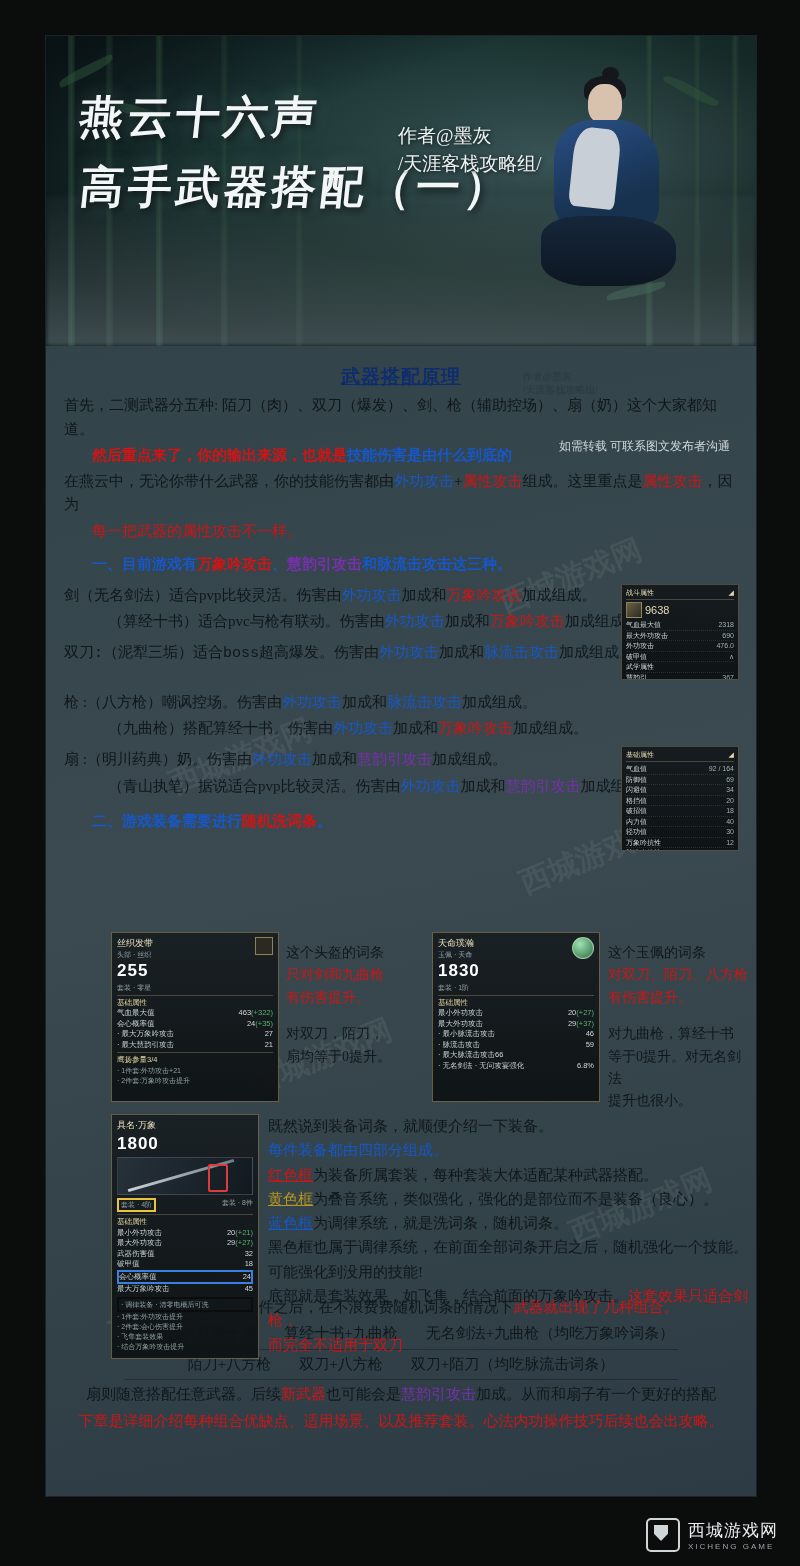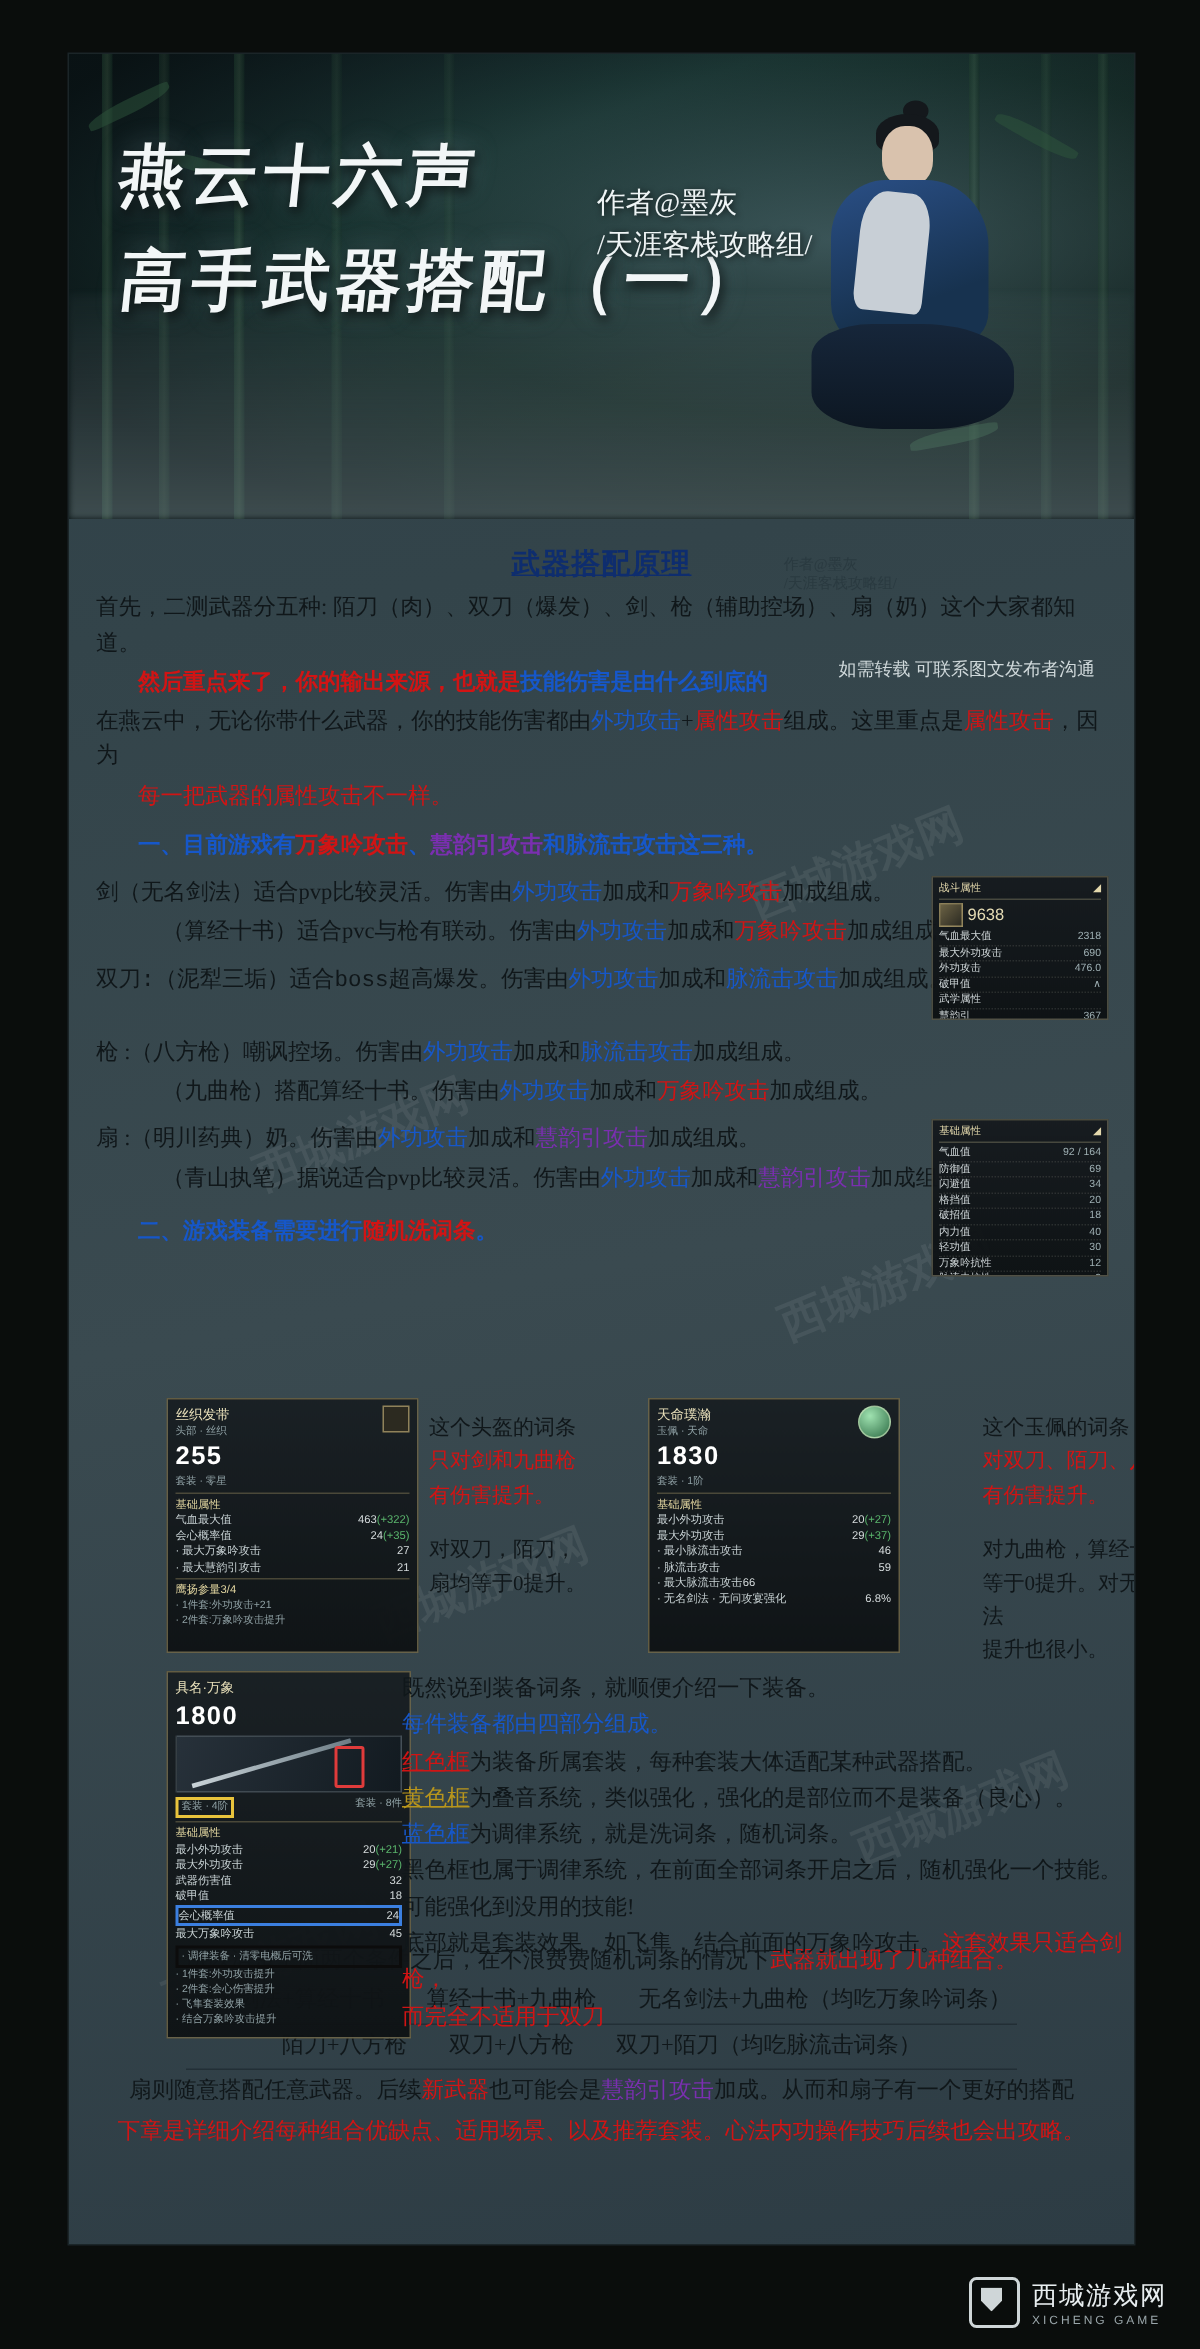--- a/index.html
+++ b/index.html
@@ -552,30 +552,30 @@
     </div>
 
     <div style="position:absolute; left:240px; top:906px; width:140px; font-family:'Liberation Serif',serif; font-size:14px; line-height:1.6; color:#10171a;">
       <div>这个头盔的词条</div>
       <div class="red">只对剑和九曲枪</div>
       <div class="red">有伤害提升。</div>
       <div style="margin-top:14px;">对双刀，陌刀，</div>
       <div>扇均等于0提升。</div>
     </div>
 
-    <div style="position:absolute; left:562px; top:906px; width:145px; font-family:'Liberation Serif',serif; font-size:14px; line-height:1.6; color:#10171a;margin-left:47px;">
+    <div style="position:absolute; left:562px; top:906px; width:145px; font-family:'Liberation Serif',serif; font-size:14px; line-height:1.6; color:#10171a;">
       <div>这个玉佩的词条</div>
       <div class="red">对双刀、陌刀、八方枪</div>
       <div class="red">有伤害提升。</div>
       <div style="margin-top:14px;">对九曲枪，算经十书</div>
       <div>等于0提升。对无名剑法</div>
       <div>提升也很小。</div>
     </div>
 
-    <div class="gear" style="left:65px; top:1078px; width:163px; height:245px;">
+    <div class="gear" style="left:65px; top:1078px; width:148px; height:245px;">
       <div class="gname">具名·万象</div>
       <div class="gnum">1800</div>
       <div style="position:relative; height:36px; margin:2px 0 3px 0; background:linear-gradient(110deg,#27313a,#121a20); border:1px solid rgba(160,170,175,.25);">
         <div style="position:absolute; left:8px; top:16px; width:110px; height:3px; background:linear-gradient(90deg,#c9d3d8,#6d7d86); transform:rotate(-16deg);"></div>
         <div class="swatch-red" style="position:absolute; right:24px; top:6px; width:16px; height:24px; border-radius:2px;"></div>
       </div>
       <div style="display:flex; justify-content:space-between;">
         <span class="sub swatch-yellow" style="padding:0 2px;">套装 · 4阶</span>
         <span class="sub">套装 · 8件</span>
       </div>

